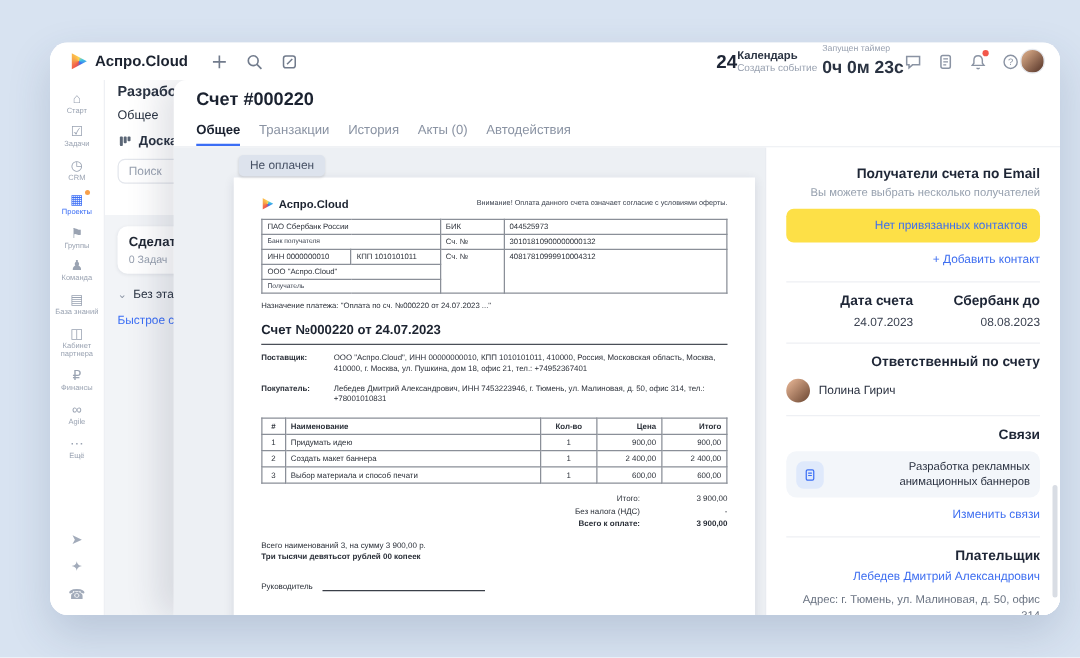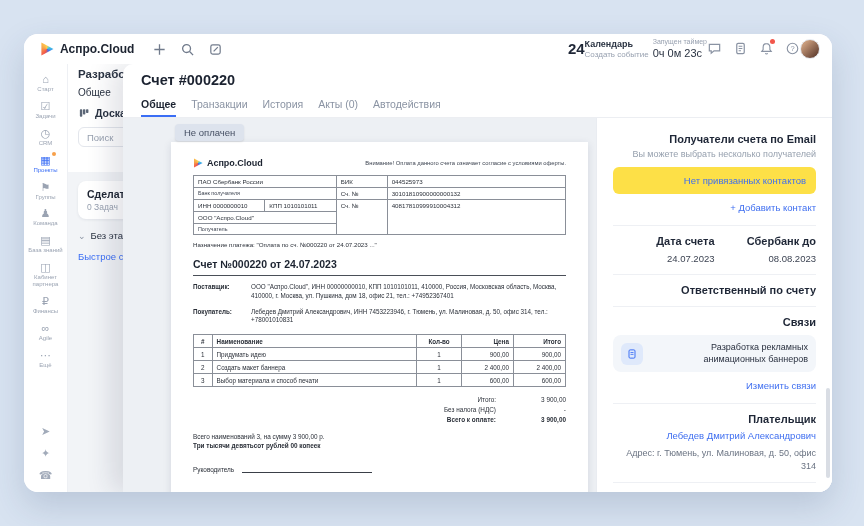--- a/index.html
+++ b/index.html
@@ -3,42 +3,42 @@
 <meta charset="utf-8">
 <style>
   * { box-sizing: border-box; margin: 0; padding: 0; }
   html,body { width:864px; height:526px; }
   body {
     font-family: "Liberation Sans", "DejaVu Sans", sans-serif;
     background:#d8e3f1; position:relative; overflow:hidden;
     color:#1e2636;
   }
   .window {
-    position:absolute; left:24px; top:34px; width:808px; height:458px;
+    position:absolute; left:40px; top:34px; width:808px; height:458px;
     background:#fff; border-radius:14px; overflow:hidden;
     box-shadow:0 14px 34px rgba(45,65,105,.18);
   }
   
   .topbar { position:absolute; left:0; top:0; right:0; height:30px; display:flex; align-items:center; padding:0 12px 0 16px; background:#fff; z-index:6; }
   .brand { display:flex; align-items:center; gap:6px; }
   .logo-mark { width:14px; height:14px; flex:0 0 aupx;
     background:conic-gradient(from 210deg,#f2574b,#f7a04a,#ffd24d,#42c9e0,#3b6ef5,#f2574b);
     clip-path:polygon(10% 4%,96% 50%,10% 96%); }
   .brand-text { font-size:12px; font-weight:700; color:#1c2330; }
   .tb-icons { display:flex; align-items:center; gap:13px; margin-left:18px; color:#717b8c; }
   .tb-icon { width:15px; height:15px; display:flex; cursor:pointer; }
   .tb-icon svg { width:15px; height:15px; }
   .topbar-right { margin-left:auto; display:flex; align-items:center; }
   .day-num { font-size:15px; font-weight:700; color:#1e2636; }
   .cal-block { line-height:1.15; }
   .cal-title { font-size:9px; color:#2a3342; font-weight:600; }
   .cal-sub { font-size:8px; color:#98a1b0; }
   .timer-block { line-height:1.2; margin-left:4px; }
   .timer-label { font-size:7px; color:#98a1b0; }
-  .timer-value { font-size:11px; color:#2a3342; }
+  .timer-value { font-size:14px; color:#2a3342;font-weight:bold; }
   .tb-right-icons { display:flex; align-items:center; gap:11px; color:#8a93a3; }
   .bell-wrap { position:relative; }
   .bell-dot { position:absolute; right:-1px; top:-2px; width:5px; height:5px; border-radius:50%; background:#f2574b; }
   .avatar { width:20px; height:20px; border-radius:50%; background:linear-gradient(135deg,#c89b7b 20%,#6e4a3a 80%); border:1px solid #e5e8ee; cursor:pointer; }
   
   .rail { position:absolute; left:0; top:30px; bottom:0; width:44px; border-right:1px solid #eef0f4; background:#fff; z-index:4;
     display:flex; flex-direction:column; align-items:center; padding:6px 0 10px; }
   .rail-item { width:44px; padding:3px 1px; display:flex; flex-direction:column; align-items:center; gap:1px; cursor:pointer; margin-bottom:1px; }
   .rail-glyph { font-size:11px; line-height:12px; color:#9aa3b2; position:relative; }
   .rail-label { font-size:6px; color:#9aa3b2; text-align:center; line-height:1.15; }
@@ -418,20 +418,24 @@
             <div class="sect-title">Дата счета</div>
             <div class="date-value">24.07.2023</div>
           </div>
           <div>
             <div class="sect-title">Сбербанк до</div>
             <div class="date-value">08.08.2023</div>
           </div>
         </div>
         <div class="sect">
           <div class="sect-title">Ответственный по счету</div>
+          <div class="resp-row">
+            <span class="resp-avatar"></span>
+            <span class="resp-name">Полина Гирич</span>
+          </div>
         </div>
         <div class="sect">
           <div class="sect-title">Связи</div>
           <div class="rel-card">
             <span class="rel-icon">
               <svg viewBox="0 0 16 16">
                   <rect x="4" y="2.5" width="8" height="11" rx="1.5" fill="none" stroke="currentColor" stroke-width="1.3"></rect>
                   <path d="M6 6h4M6 8.5h4" stroke="currentColor" stroke-width="1.1"></path>
                 </svg>
             </span>

